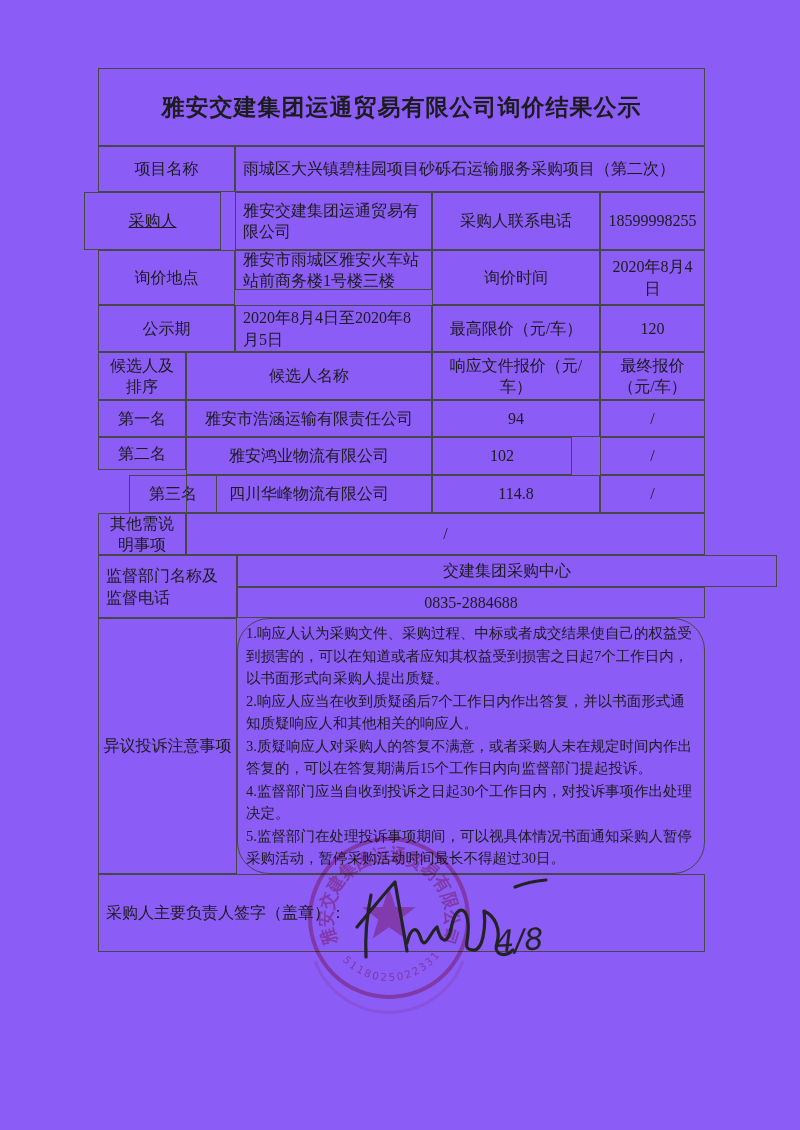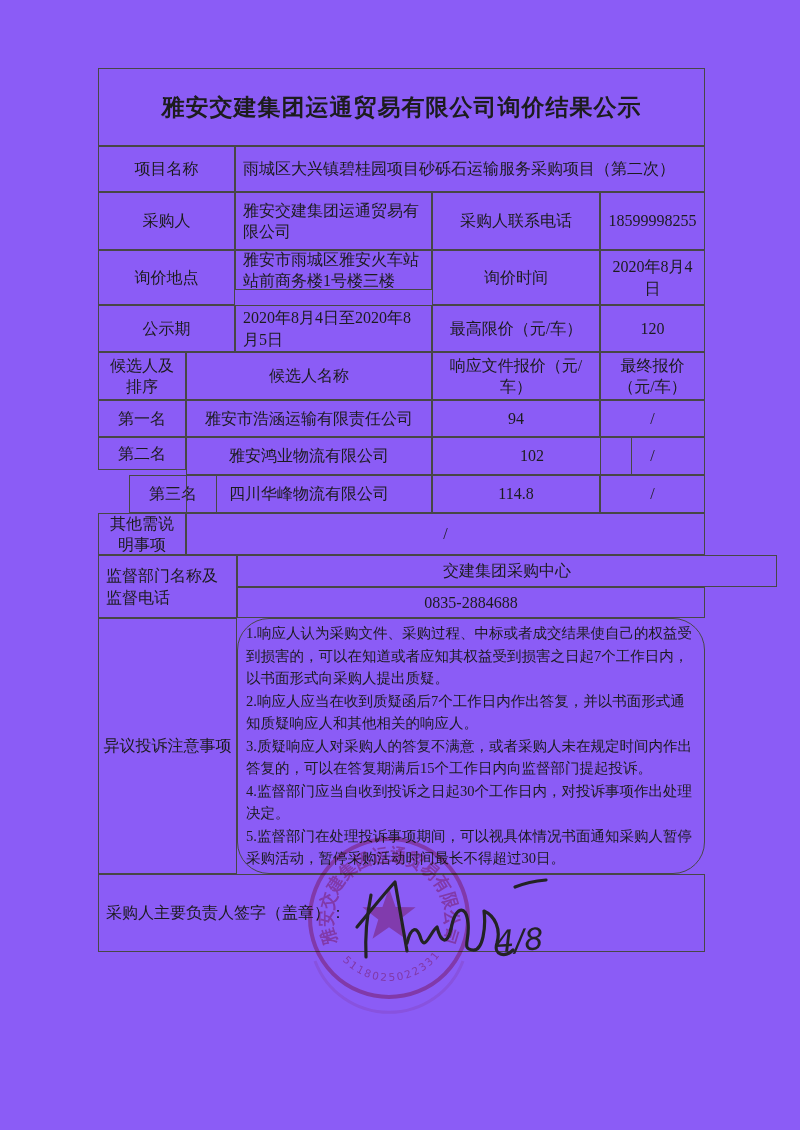--- a/index.html
+++ b/index.html
@@ -34,21 +34,21 @@
 </head>
 <body>
 
 <div class="page">
 
   <div class="cell title" style="left:98px;top:68px;width:607px;height:78px;">雅安交建集团运通贸易有限公司询价结果公示</div>
 
   <div class="cell" style="left:98px;top:146px;width:137px;height:46px;">项目名称</div>
   <div class="cell lft" style="left:235px;top:146px;width:470px;height:46px;">雨城区大兴镇碧桂园项目砂砾石运输服务采购项目（第二次）</div>
 
-  <div class="cell" style="left:98px;top:192px;width:137px;height:58px;">采购人</div>
+  <div class="cell" style="left:84px;top:192px;width:137px;height:58px;text-decoration:underline;">采购人</div>
   <div class="cell lft" style="left:235px;top:192px;width:197px;height:58px;">雅安交建集团运通贸易有限公司</div>
   <div class="cell" style="left:432px;top:192px;width:168px;height:58px;">采购人联系电话</div>
   <div class="cell" style="left:600px;top:192px;width:105px;height:58px;">18599998255</div>
 
   <div class="cell" style="left:98px;top:250px;width:137px;height:55px;">询价地点</div>
   <div class="cell lft" style="left:235px;top:250px;width:197px;height:40px;">雅安市雨城区雅安火车站站前商务楼1号楼三楼</div>
   <div class="cell" style="left:432px;top:250px;width:168px;height:55px;">询价时间</div>
   <div class="cell" style="left:600px;top:250px;width:105px;height:55px;">2020年8月4日</div>
 
   <div class="cell" style="left:98px;top:305px;width:137px;height:47px;">公示期</div>
@@ -61,21 +61,21 @@
   <div class="cell" style="left:600px;top:352px;width:105px;height:48px;">最终报价（元/车）</div>
   <div class="cell" style="left:432px;top:352px;width:168px;height:48px;">响应文件报价（元/车）</div>
 
   <div class="cell" style="left:98px;top:400px;width:88px;height:37px;">第一名</div>
   <div class="cell" style="left:186px;top:400px;width:246px;height:37px;">雅安市浩涵运输有限责任公司</div>
   <div class="cell" style="left:432px;top:400px;width:168px;height:37px;">94</div>
   <div class="cell" style="left:600px;top:400px;width:105px;height:37px;">/</div>
 
   <div class="cell" style="left:98px;top:437px;width:88px;height:33px;">第二名</div>
   <div class="cell" style="left:186px;top:437px;width:246px;height:38px;">雅安鸿业物流有限公司</div>
-  <div class="cell" style="left:432px;top:437px;width:200px;height:38px;">102</div>
+  <div class="cell" style="left:432px;top:437px;width:140px;height:38px;">102</div>
   <div class="cell" style="left:600px;top:437px;width:105px;height:38px;">/</div>
 
   <div class="cell" style="left:98px;top:475px;width:88px;height:38px;margin-left:31px;">第三名</div>
   <div class="cell" style="left:186px;top:475px;width:246px;height:38px;">四川华峰物流有限公司</div>
   <div class="cell" style="left:432px;top:475px;width:168px;height:38px;">114.8</div>
   <div class="cell" style="left:600px;top:475px;width:105px;height:38px;">/</div>
 
   <div class="cell" style="left:98px;top:513px;width:88px;height:42px;">其他需说明事项</div>
   <div class="cell" style="left:186px;top:513px;width:519px;height:42px;">/</div>
 

